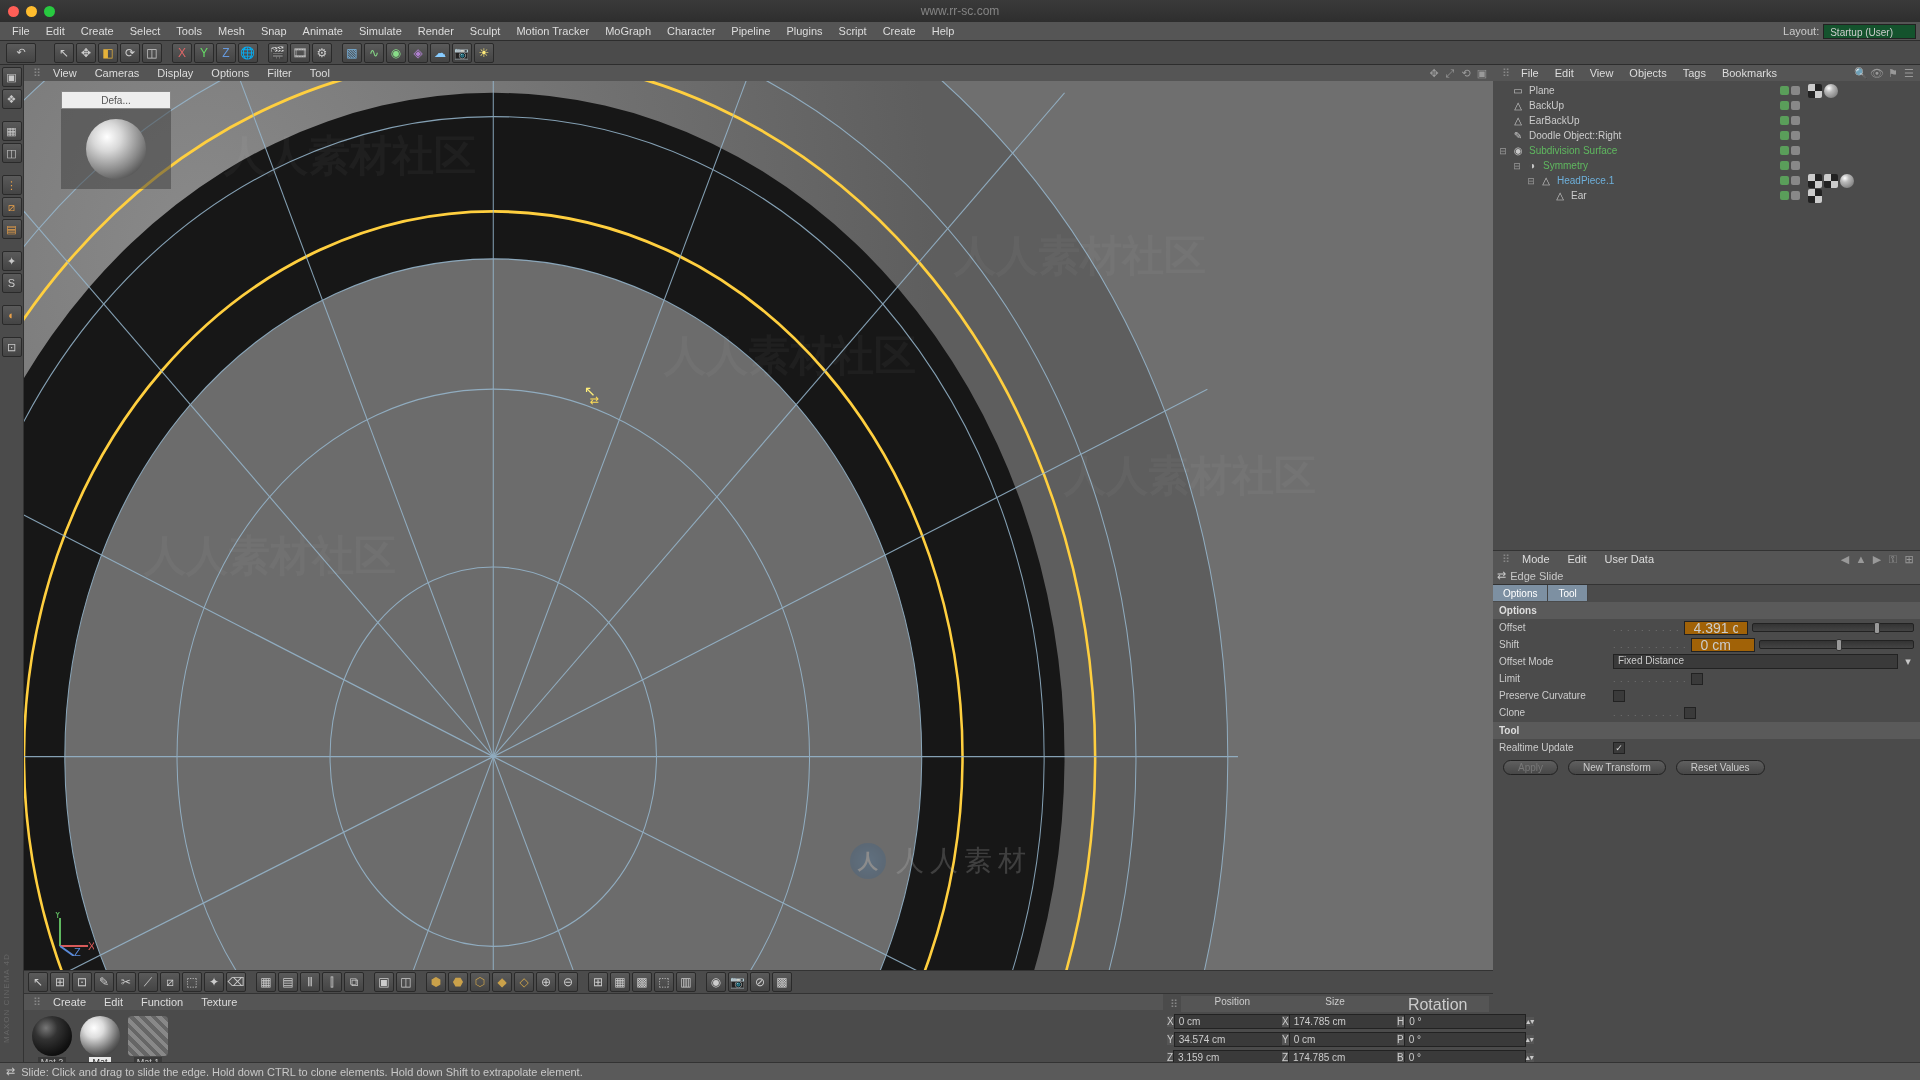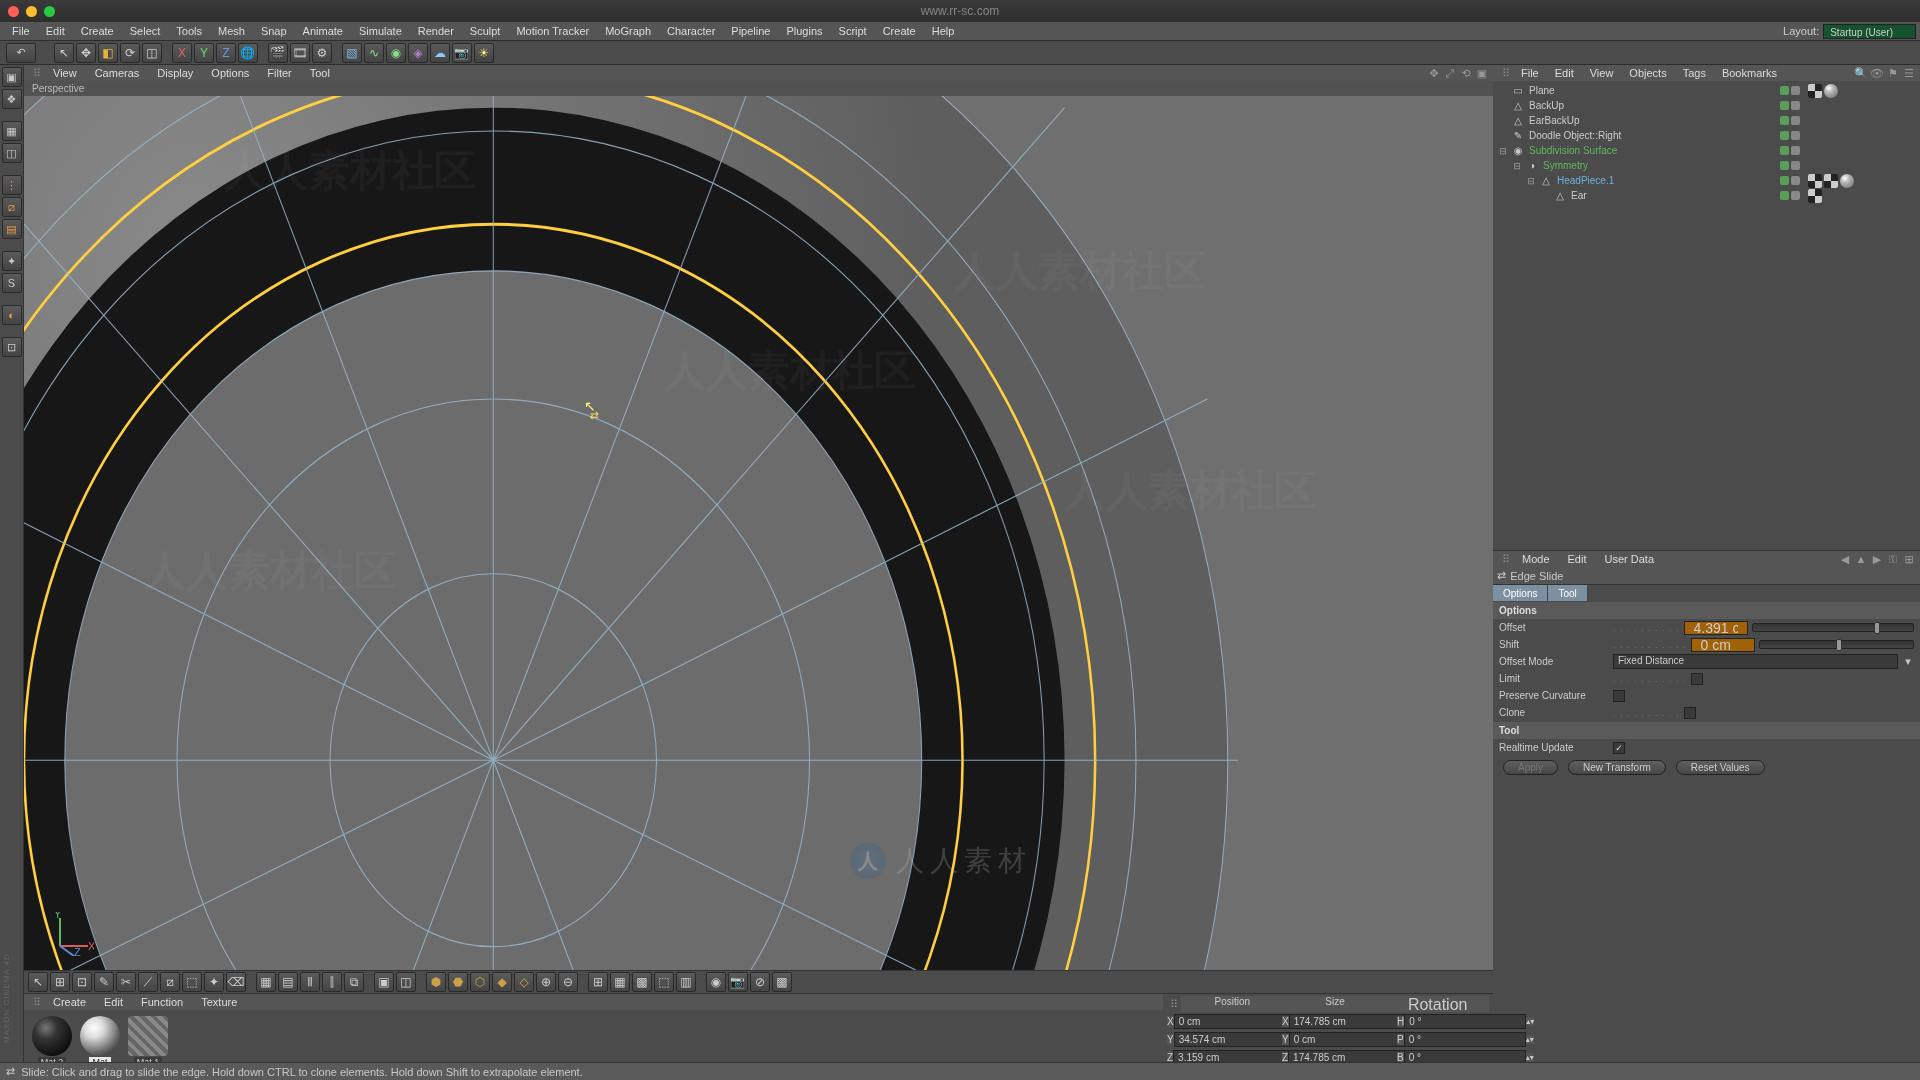--- a/index.html
+++ b/index.html
@@ -220,21 +220,20 @@
       <span class="mi">Options</span>
       <span class="mi">Filter</span>
       <span class="mi">Tool</span>
       <div class="vp-right-icons">
         <div class="vp-ri">✥</div>
         <div class="vp-ri">⤢</div>
         <div class="vp-ri">⟲</div>
         <div class="vp-ri">▣</div>
       </div>
     </div>
-    <div class="vp-label">Perspective</div>
 
     <div class="vp-canvas">
       <div class="watermark" style="top:40px;left:200px">人人素材社区</div>
       <div class="watermark" style="top:240px;left:640px">人人素材社区</div>
       <div class="watermark" style="top:440px;left:120px">人人素材社区</div>
       <div class="watermark" style="top:140px;left:930px">人人素材社区</div>
       <div class="watermark" style="top:360px;left:1040px">人人素材社区</div>
       <svg width="100%" height="100%" viewBox="0 0 1440 750" preserveAspectRatio="none">
         <defs>
           <radialGradient id="shade" cx="30%" cy="20%">
@@ -263,20 +262,26 @@
           <line x1="460" y1="570" x2="160" y2="-120"></line>
             <line x1="460" y1="570" x2="-100" y2="10"></line>
             <line x1="460" y1="570" x2="-240" y2="260"></line>
             <line x1="460" y1="570" x2="-270" y2="570"></line>
             <line x1="460" y1="570" x2="-230" y2="870"></line>
           <line x1="460" y1="570" x2="460" y2="1300"></line>
             <line x1="460" y1="570" x2="760" y2="1260"></line>
             <line x1="460" y1="570" x2="160" y2="1260"></line>
         </g>
       </svg>
+      <div class="vp-overlay">
+        <div class="vp-overlay-hdr">Defa...</div>
+        <div class="vp-overlay-body">
+            <div class="matball"></div>
+          </div>
+      </div>
       <div class="vp-cursor">↖<span style="position:relative;top:8px;left:-6px;color:#ffdd55">⇄</span></div>
       <svg class="axis-gizmo" viewBox="0 0 44 44">
         <line x1="10" y1="34" x2="10" y2="6" stroke="#5fb85f" stroke-width="2"></line>
           <text x="4" y="6" fill="#5fb85f" font-size="8">Y</text>
         <line x1="10" y1="34" x2="38" y2="34" stroke="#d85a5a" stroke-width="2"></line>
           <text x="38" y="38" fill="#d85a5a" font-size="8">X</text>
         <line x1="10" y1="34" x2="24" y2="44" stroke="#5a8ad8" stroke-width="2"></line>
           <text x="24" y="44" fill="#5a8ad8" font-size="8">Z</text>
       </svg>
     </div>

